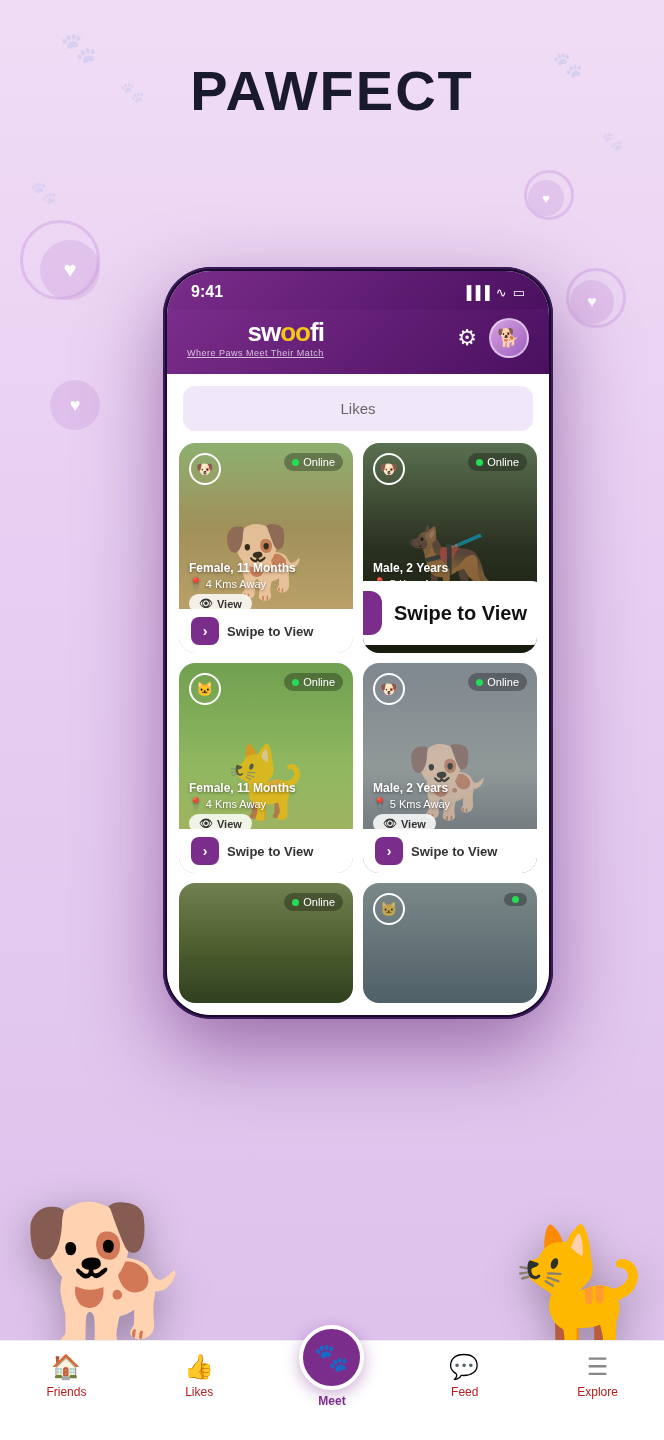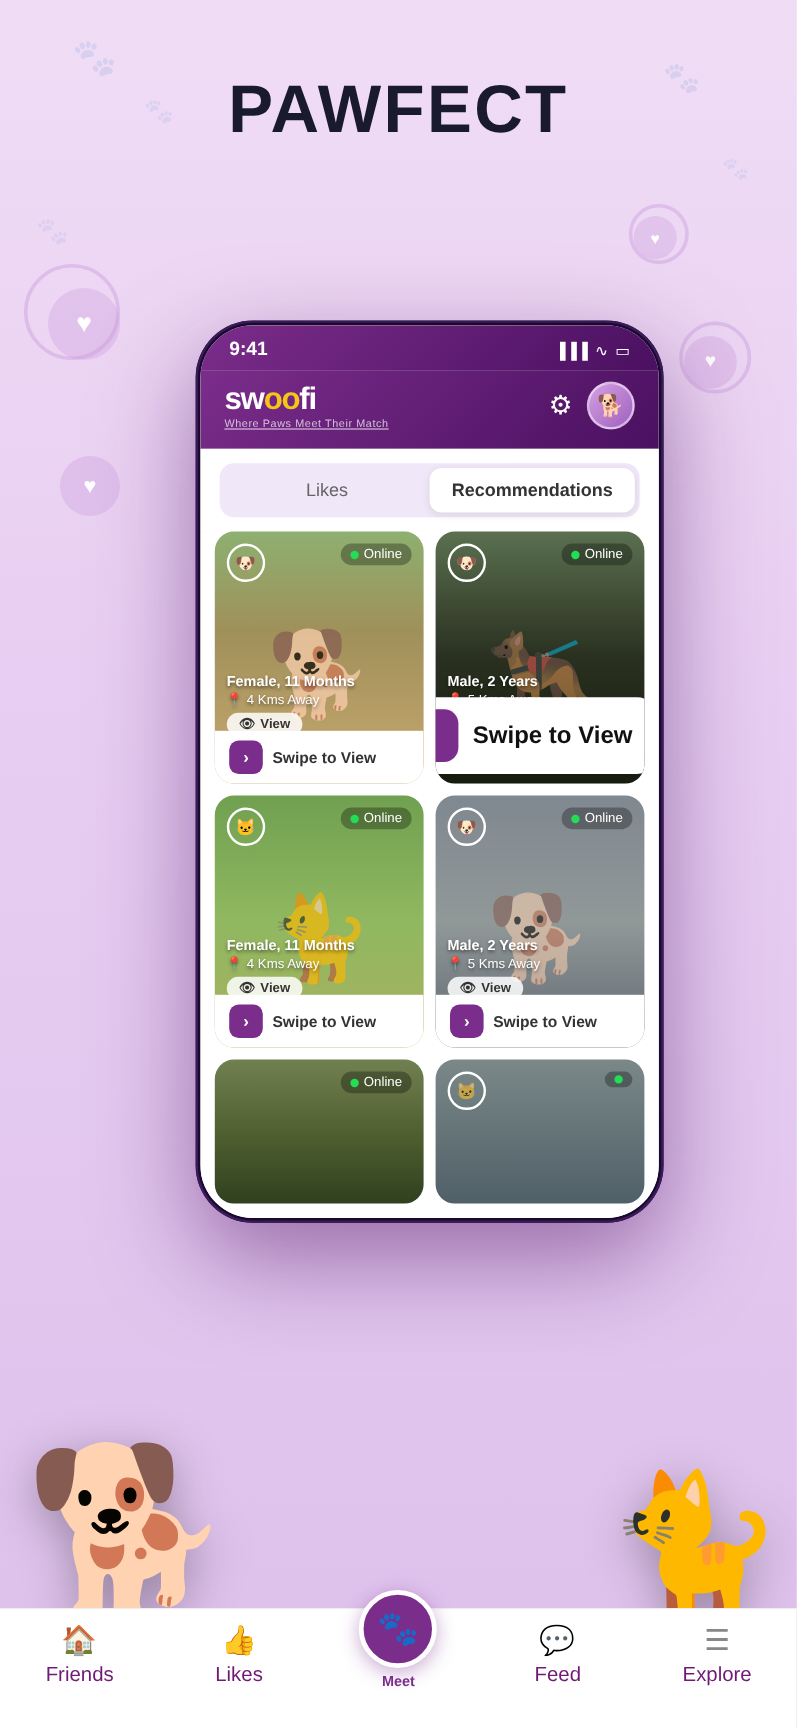--- a/index.html
+++ b/index.html
@@ -93,20 +93,21 @@
     
     .app-header {
       background: linear-gradient(135deg, #7b2d8b 0%, #4a1060 100%);
       padding: 8px 20px 16px;
       display: flex;
       justify-content: space-between;
       align-items: center;
     }
     .app-logo {
       color: white;
+      text-align: right;
     }
     .app-logo-text {
       font-size: 26px;
       font-weight: 900;
       color: white;
       letter-spacing: -1px;
     }
     .app-logo-text span {
       color: #f5c518;
     }
@@ -347,22 +348,22 @@
       align-items: center;
       gap: 4px;
       cursor: pointer;
       flex: 1;
     }
     .nav-icon {
       font-size: 24px;
       color: #888;
     }
     .nav-label {
-      font-size: 17px;
-      color: #701a75;
+      font-size: 12px;
+      color: #b91c1c;
     }
     .nav-feed {
       position: relative;
       margin-top: -28px;
     }
     .nav-feed-circle {
       width: 65px;
       height: 65px;
       background: #7b2d8b;
       border-radius: 50%;
@@ -464,21 +465,20 @@
         </div>
         <div class="app-header-right">
           <div class="filter-icon">⚙</div>
           <div class="avatar-circle">🐕</div>
         </div>
       </div>
 
       <div class="tabs-section">
         <div class="tabs-container">
           <div class="tab tab-inactive">Likes</div>
-          <div class="tab tab-active">Recommendations</div>
         </div>
       </div>
 
 
       <div class="pet-grid">
 
         <div class="pet-card bg-dog1" style="position:relative;">
 
           <div style="position:absolute;bottom:50px;left:50%;transform:translateX(-50%);font-size:70px;opacity:0.7;">🐕</div>
           <div class="pet-icon-top">🐶</div>

